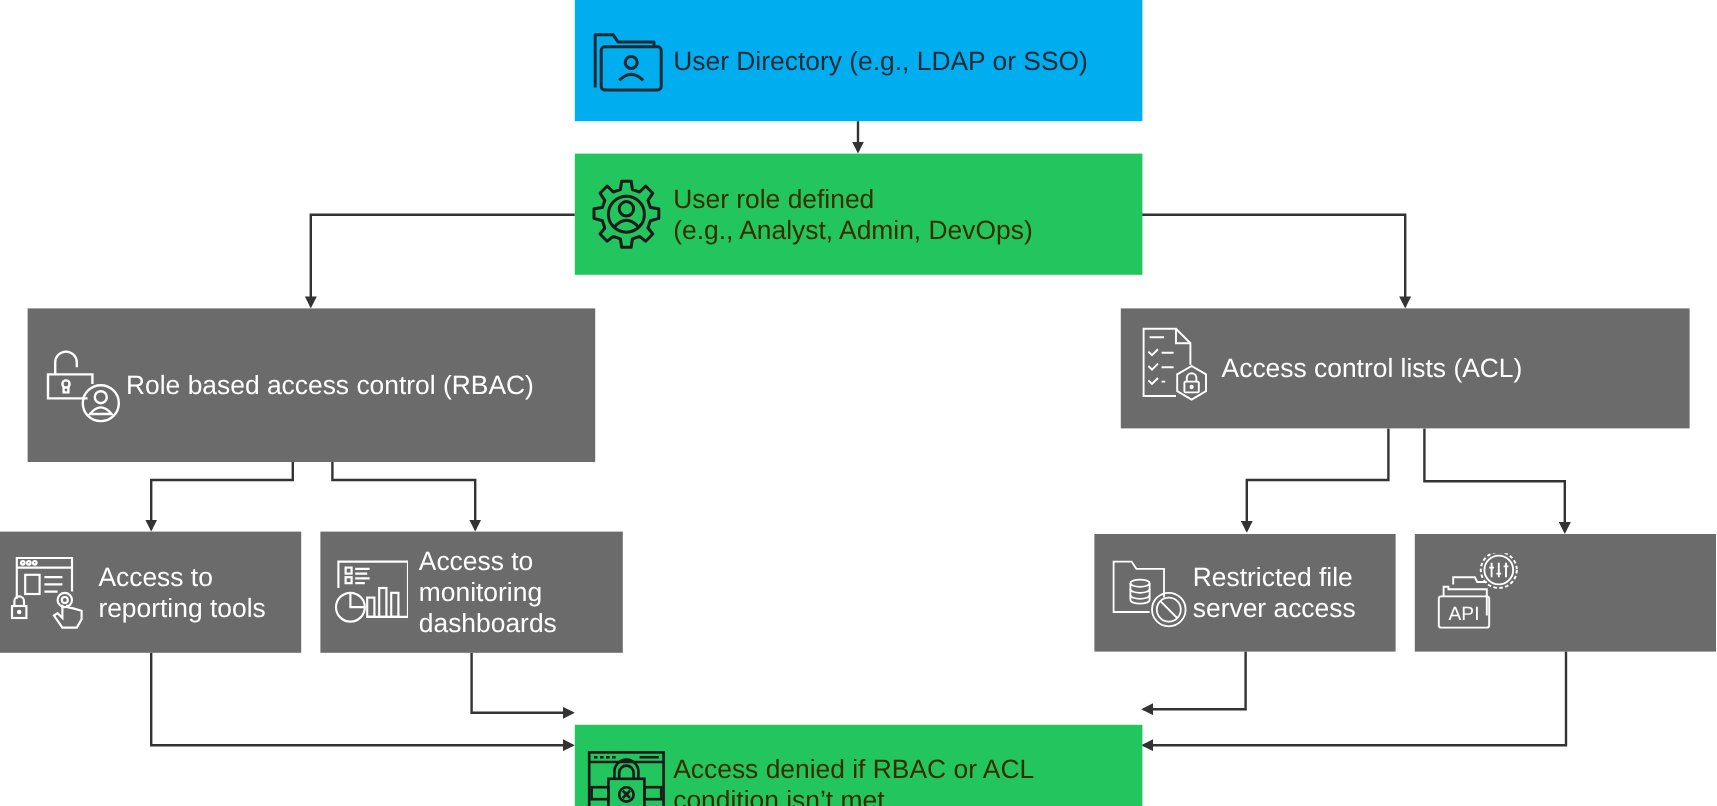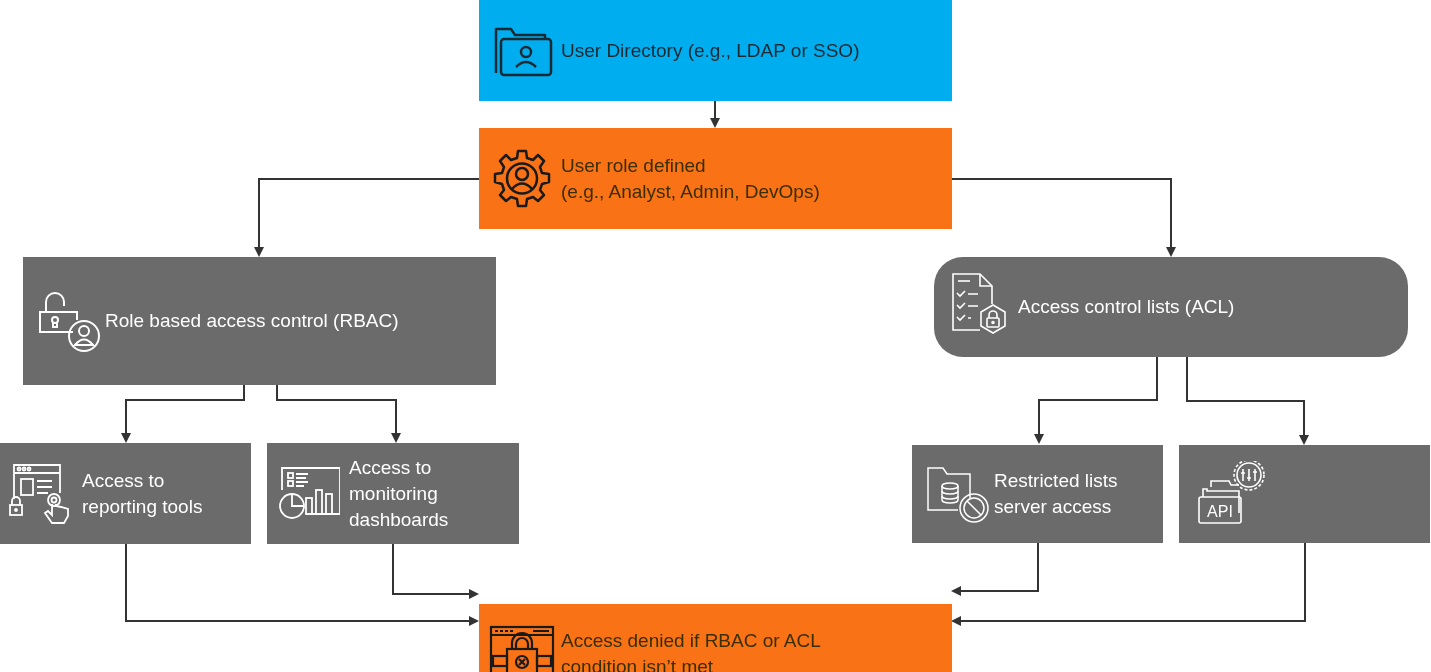--- a/index.html
+++ b/index.html
@@ -1,22 +1,22 @@
 <!DOCTYPE html>
 <html><head>
 <meta charset="utf-8">
 <style>
   html, body { margin: 0; padding: 0; background: #ffffff; }
   body { width: 1431px; height: 672px; position: relative; overflow: hidden;
          font-family: "Liberation Sans", "DejaVu Sans", sans-serif; }
   .node { position: absolute; box-sizing: border-box; display: flex; align-items: center; }
   .node .icon { flex: 0 0 auto; display: flex; align-items: flex-start; justify-content: center; }
-  .node .label { font-size: 19px; line-height: 26px; white-space: pre-line; }
+  .node .label { font-size: 22px; line-height: 26px; white-space: pre-line; }
   .blue { background: #00AEEF; color: #1d2a33; }
-  .yellow { background: #f97316; color: #3a2e00; }
+  .yellow { background: #22c55e; color: #3a2e00; }
   .gray { background: #6b6b6b; color: #ffffff; }
   .connectors { position: absolute; left: 0; top: 0; }
 </style>
 </head>
 <body>
 
 <svg class="connectors" width="1431" height="672" viewBox="0 0 1431 672">
   <defs>
     <marker id="arr" markerWidth="10" markerHeight="10" refX="8" refY="5" orient="auto" markerUnits="userSpaceOnUse">
       <path d="M0,0 L10,5 L0,10 z" fill="#333333"></path>
@@ -70,21 +70,21 @@
       <circle cx="18" cy="30" r="3"></circle>
       <path d="M16,32 L16,37 H20 L20,32"></path>
       <circle cx="47" cy="46" r="15"></circle>
       <circle cx="47" cy="41" r="5"></circle>
       <path d="M38,55 Q47,44 56,55 Z"></path>
     </svg>
   </span>
   <span class="label" style="margin-left:2px;">Role based access control (RBAC)</span>
 </div>
 
-<div class="node gray" style="left:934px; top:257px; width:474px; height:100px; padding-left:16px;border-radius:29px;">
+<div class="node gray" style="left:934px; top:257px; width:474px; height:100px; padding-left:16px;">
   <span class="icon" style="width:62px; height:70px;">
     <svg width="62" height="70" viewBox="0 0 62 70" fill="none" stroke="#ffffff" stroke-width="1.6">
       <path d="M30,58 H3 V2 H30 L42,14 V32"></path>
       <path d="M30,2 V14 H42"></path>
       <path d="M8,9 H20"></path>
       <path d="M7,21 L10,24 L15,19 M18,22 H28"></path>
       <path d="M7,33 L10,36 L15,31 M18,34 H28"></path>
       <path d="M7,45 L10,48 L15,43 M18,46 H21"></path>
       <path d="M43,33 L55,40 V54 L43,61 L31,54 V40 Z"></path>
       <rect x="37" y="46" width="12" height="9" rx="1"></rect>
@@ -141,21 +141,21 @@
     <svg width="68" height="60" viewBox="0 0 68 60" fill="none" stroke="#ffffff" stroke-width="1.5">
       <path d="M32,46 H2 V4 H17 L21,10 H44 V34"></path>
       <ellipse cx="24" cy="22" rx="8" ry="3"></ellipse>
       <path d="M16,22 V36 A8,3 0 0 0 32,36 V22"></path>
       <path d="M16,27 A8,3 0 0 0 32,27 M16,32 A8,3 0 0 0 32,32"></path>
       <circle cx="48" cy="44" r="14"></circle>
       <circle cx="48" cy="44" r="10"></circle>
       <path d="M41,37 L55,51"></path>
     </svg>
   </span>
-  <span class="label" style="margin-left:0;">Restricted lists
+  <span class="label" style="margin-left:0;">Restricted file
 server access</span>
 </div>
 
 <div class="node gray" style="left:1179px; top:445px; width:251px; height:98px; padding-left:18px;">
   <span class="icon" style="width:70px; height:66px;">
     <svg width="70" height="66" viewBox="0 0 70 66" fill="none" stroke="#ffffff" stroke-width="1.6">
       <path d="M14,26 V20 H32 L34,24 H42"></path>
       <path d="M6,36 V28 H10 V30 H42 V52"></path>
       <rect x="2" y="36" width="42" height="26" rx="2"></rect>
       <text x="23" y="56" fill="#ffffff" stroke="none" font-family="Liberation Sans, sans-serif" font-size="16" text-anchor="middle">API</text>

